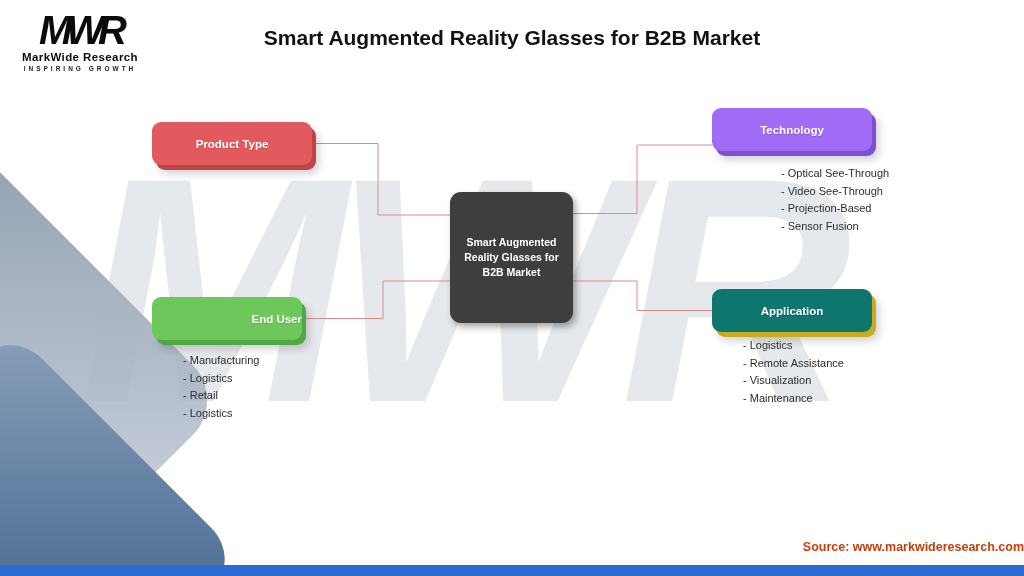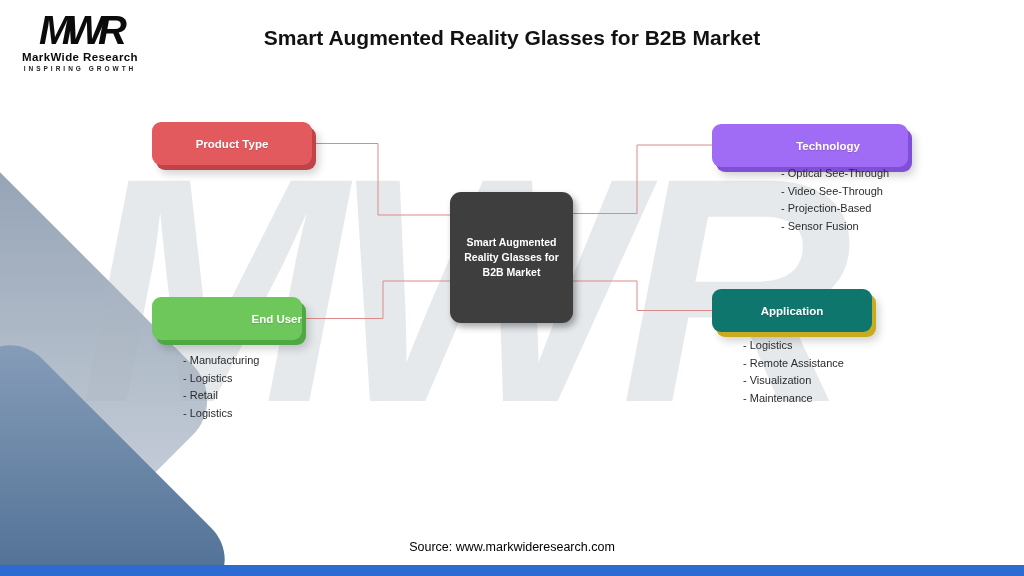--- a/index.html
+++ b/index.html
@@ -39,21 +39,21 @@
     position:absolute;left:0;right:0;top:26px;z-index:3;margin:0;
     text-align:center;font-size:21px;font-weight:bold;color:#121212;
   }
   
   .seg-box{
     position:absolute;z-index:3;width:160px;height:43px;border-radius:9px;
     display:flex;align-items:center;justify-content:center;
     color:#fff;font-size:11.5px;font-weight:bold;text-shadow:0 1px 1px rgba(0,0,0,.15);
   }
   .pos-pt{left:152px;top:122px;}
-  .pos-tech{left:712px;top:124px;padding-left:36px;}
+  .pos-tech{left:712px;top:108px;}
   .pos-eu{left:152px;top:297px;width:150px;}
   .pos-app{left:712px;top:289px;}
   .seg-list{
     position:absolute;z-index:3;margin:0;padding:0;list-style:none;
     font-size:11px;color:#2b2b2b;
   }
   .seg-list li{line-height:17.5px;white-space:nowrap;}
   .pos-pt-list{left:183px;top:171px;}
   .pos-tech-list{left:781px;top:165px;}
   .pos-eu-list{left:183px;top:352px;}
@@ -61,22 +61,22 @@
   
   .center-node{
     position:absolute;z-index:3;left:450px;top:192px;width:123px;height:131px;
     background:#3e3e3e;border-radius:11px;box-shadow:3px 4px 7px rgba(0,0,0,.35);
     display:flex;align-items:center;justify-content:center;text-align:center;
     color:#fff;font-size:10.5px;font-weight:bold;line-height:1.4;padding:0;
   }
   .center-node span{display:block;padding:0 13px;}
   
   .source{
-    position:absolute;z-index:3;left:0;right:0;top:540px;text-align:center;
-    font-size:12.5px;font-weight:normal;color:#000000;
+    position:absolute;z-index:3;left:0;right:0;top:540px;text-align:right;
+    font-size:12.5px;font-weight:bold;color:#c2410c;
   }
   .disclaimer{
     position:absolute;z-index:3;right:22px;top:551px;
     font-size:9px;font-weight:bold;color:#1f1f1f;
   }
 </style>
 </head>
 <body>
 
 <div class="page">

